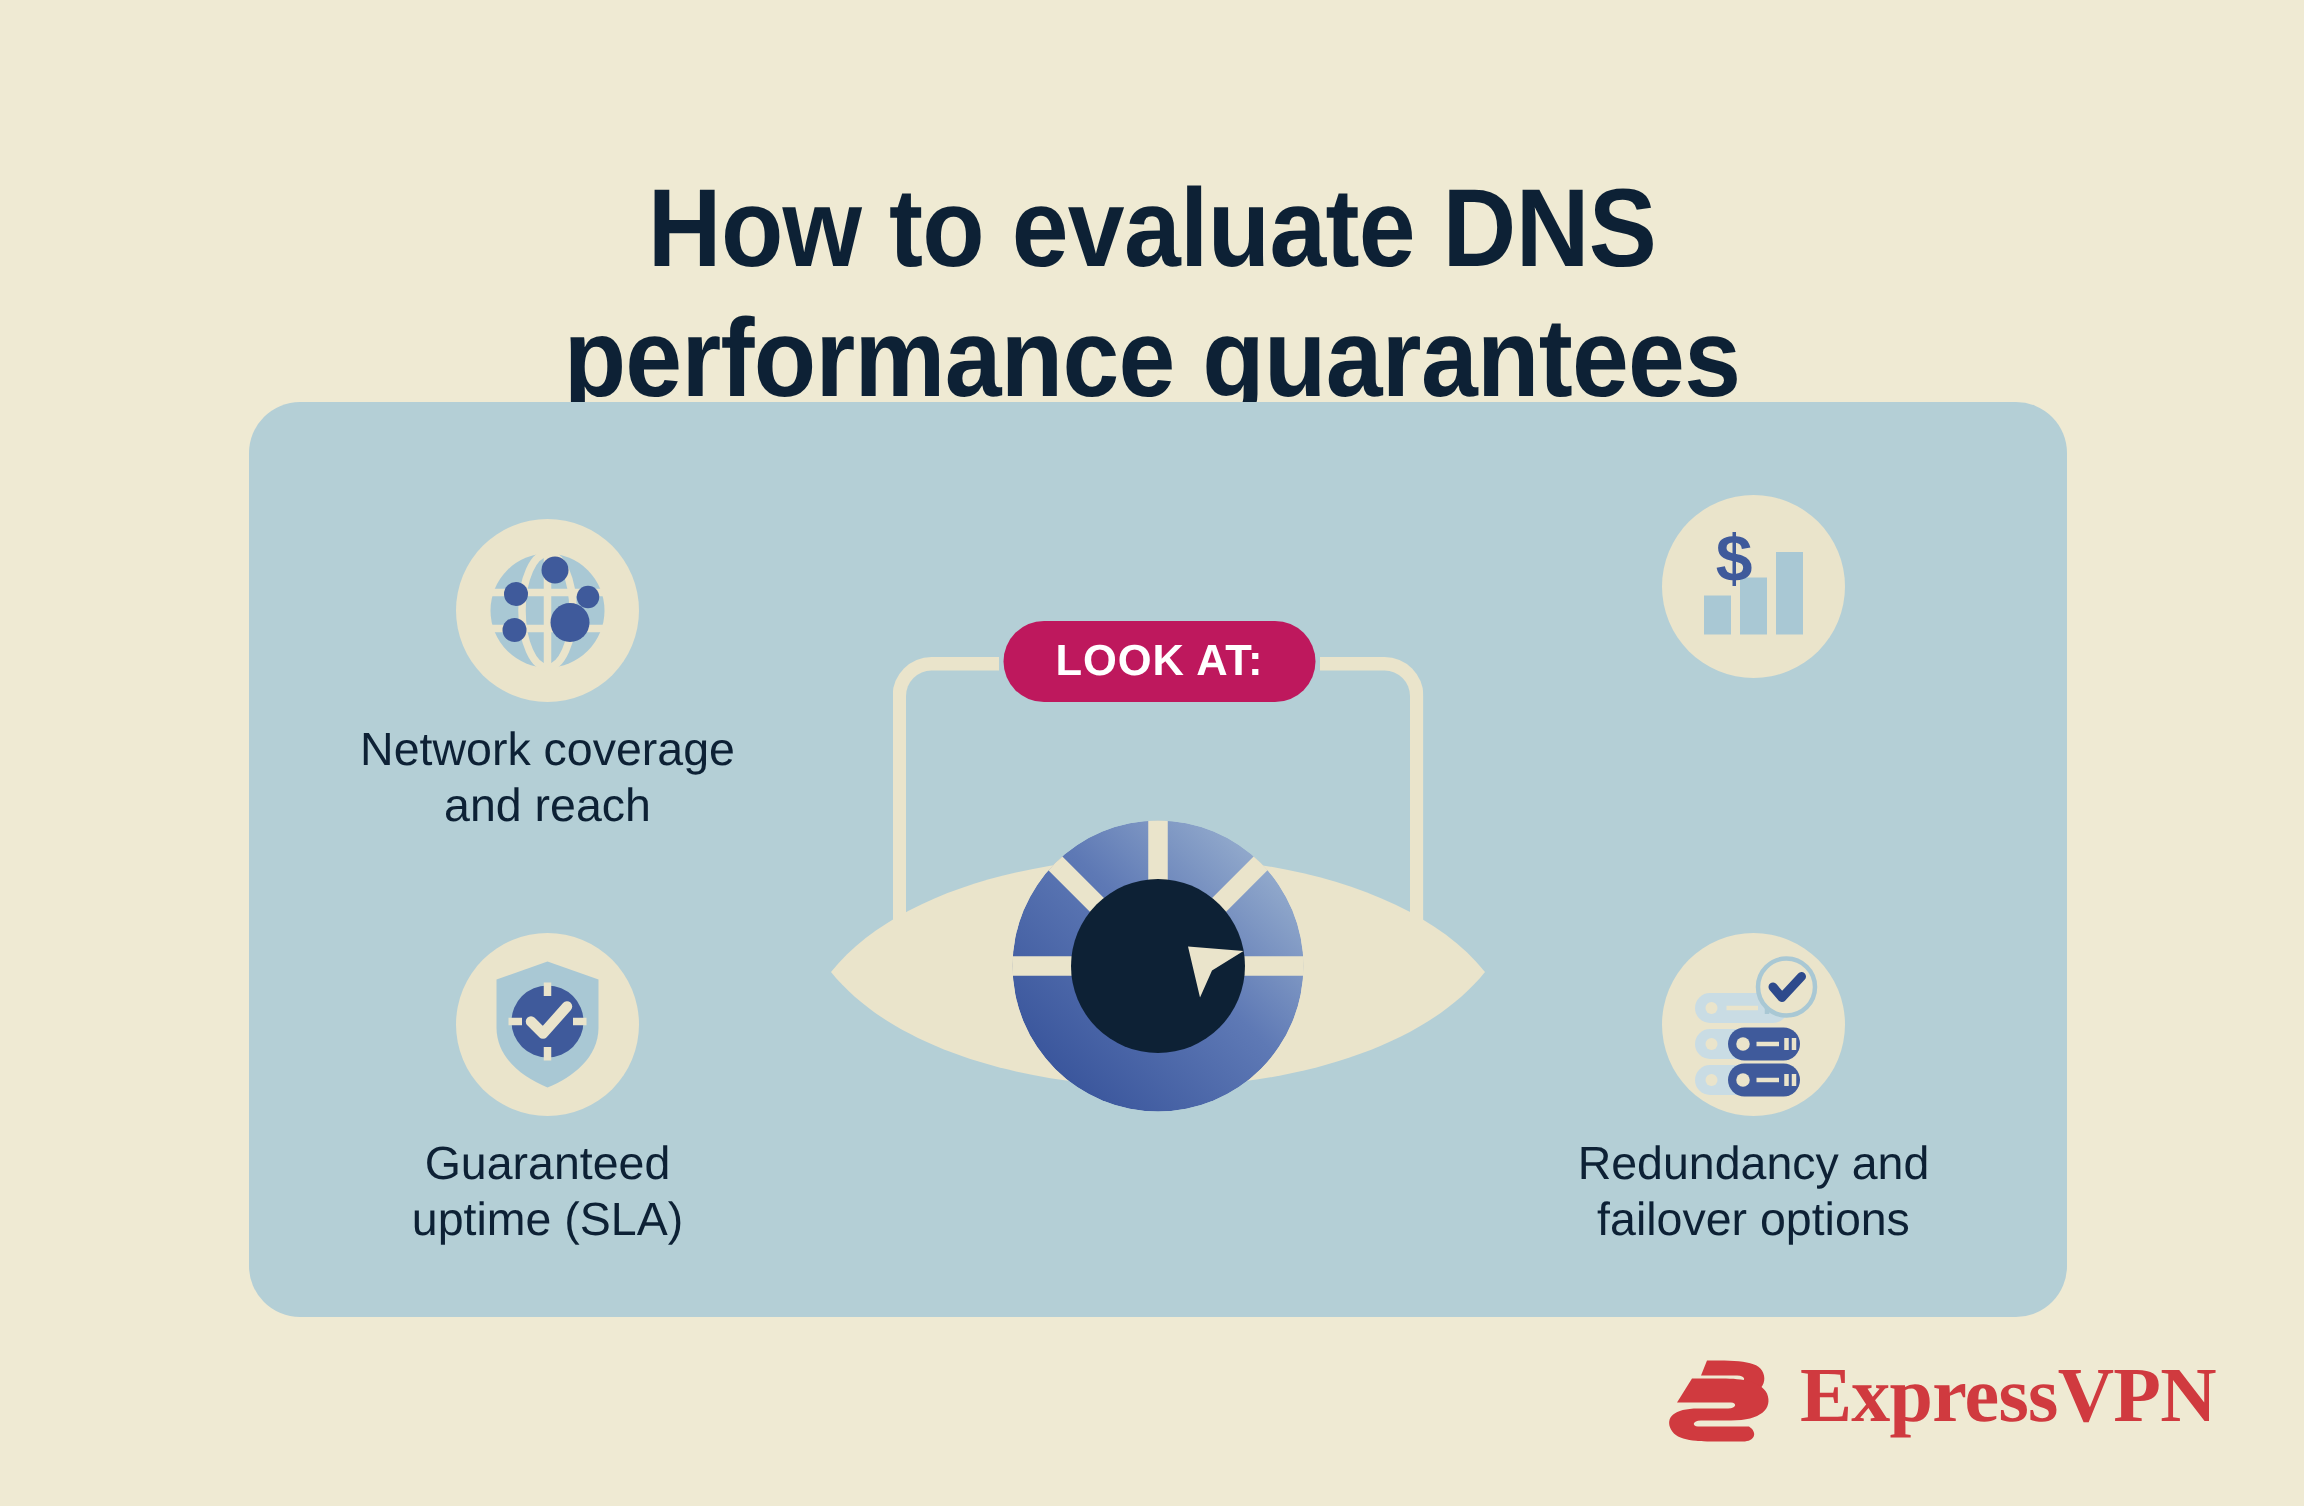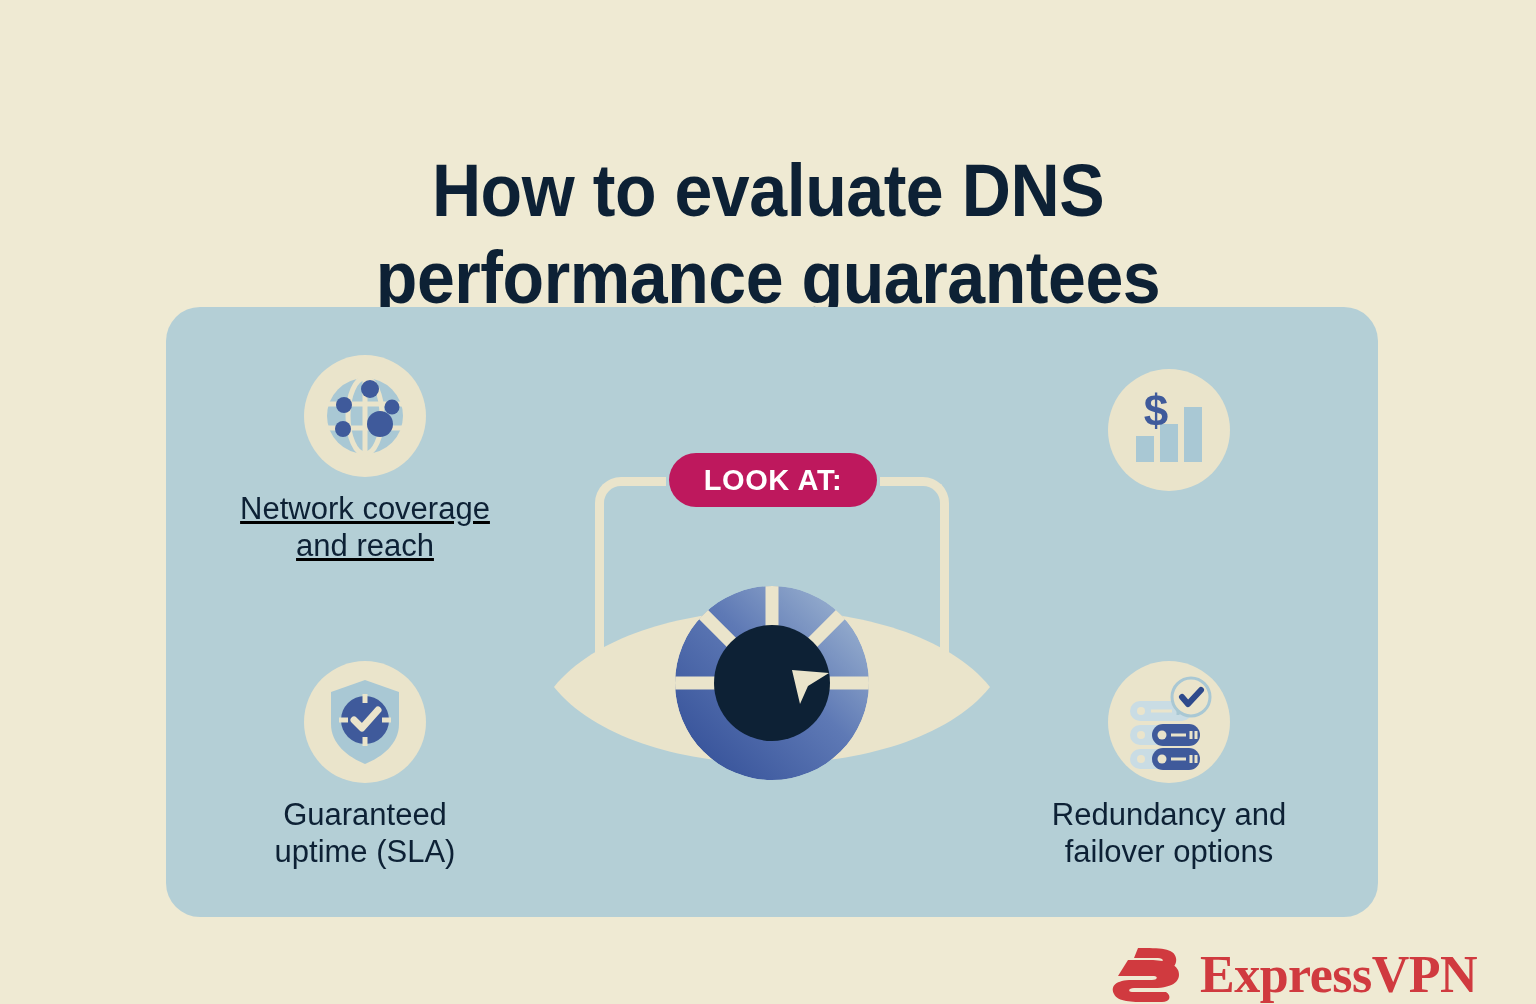--- a/index.html
+++ b/index.html
@@ -11,21 +11,20 @@
     width: 1536px;
     height: 1004px;
     background: #EFEAD3;
     font-family: "Liberation Sans", sans-serif;
     overflow: hidden;
     position: relative;
   }
   .infographic {
     position: absolute;
     inset: 0;
-    margin-top: 39px;
   }
 
   
   .title {
     position: absolute;
     top: 58px;
     left: 0;
     width: 100%;
     text-align: center;
     color: #0D2135;
@@ -49,21 +48,21 @@
     background: #B4CFD6;
     border-radius: 34px;
   }
 
   
   .feature {
     position: absolute;
     width: 330px;
     text-align: center;
   }
-  .feature-nw { left: 200px; top: 316px; text-decoration: underline; }
+  .feature-nw { left: 200px; top: 346px; }
   .feature-ne { left: 1004px; top: 330px; }
   .feature-sw { left: 200px; top: 622px; }
   .feature-se { left: 1004px; top: 622px; }
 
   .icon-circle {
     width: 122px;
     height: 122px;
     border-radius: 50%;
     background: #EAE4CB;
     margin: 0 auto 14px auto;
@@ -132,21 +131,20 @@
   }
   .eye-wrap svg { display: block; width: 452px; height: 240px; }
 
   
   .logo {
     position: absolute;
     left: 1108px;
     top: 905px;
     height: 62px;
     display: flex;
-    align-items: center;
     gap: 16px;
   }
   .logo-mark { width: 76px; height: 58px; display: block; }
   .logo-word {
     color: #D03A3F;
     font-family: "Liberation Serif", "DejaVu Serif", serif;
     font-weight: bold;
     font-size: 52px;
     line-height: 1;
     letter-spacing: -0.5px;

